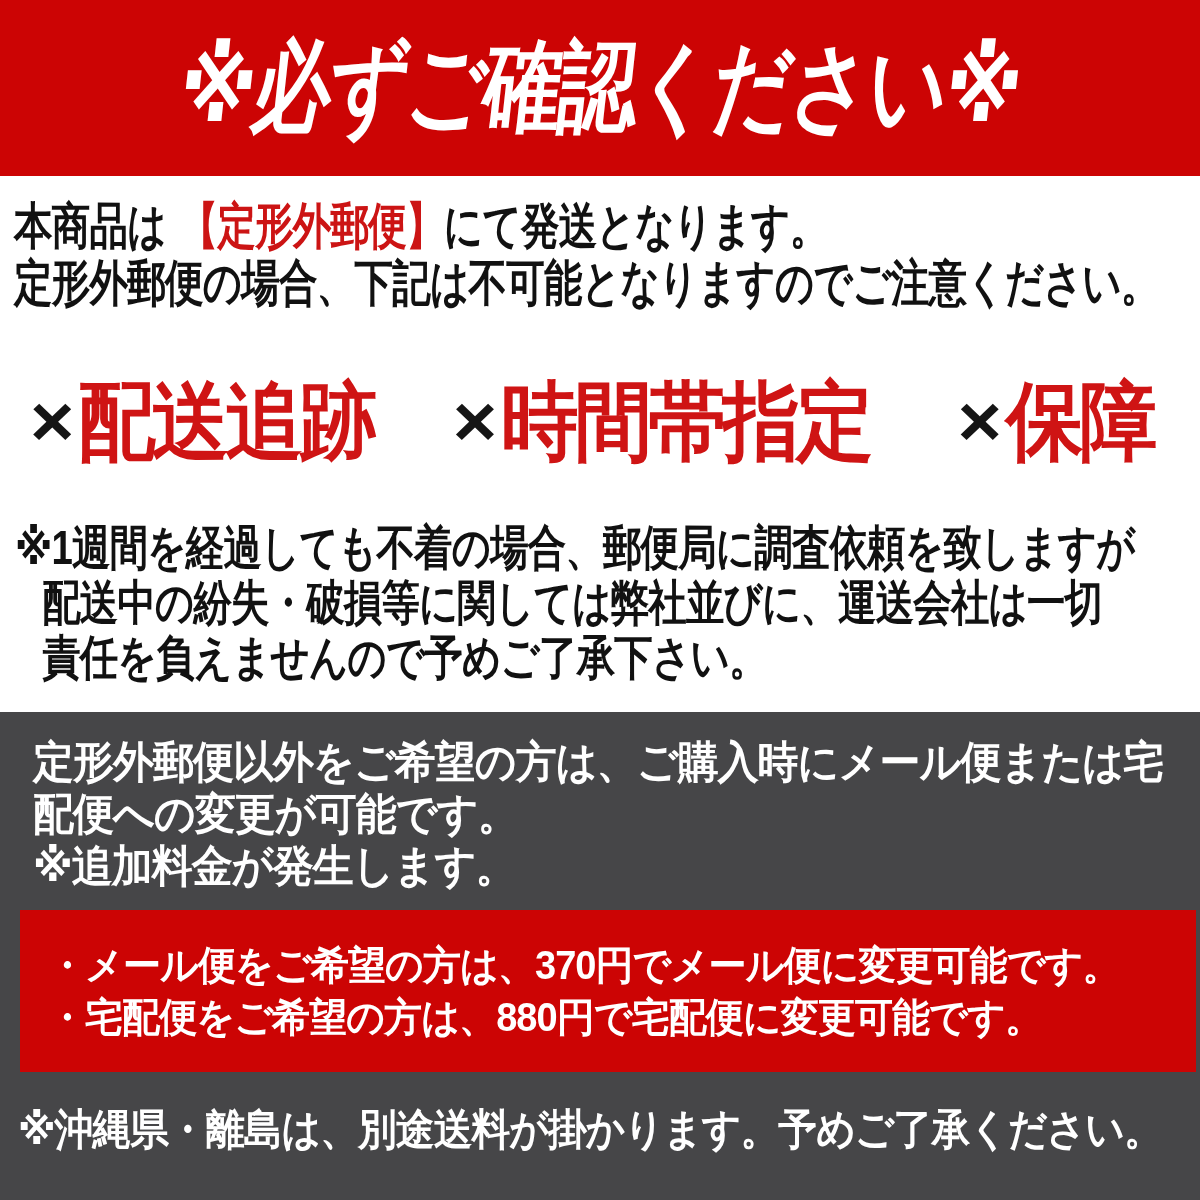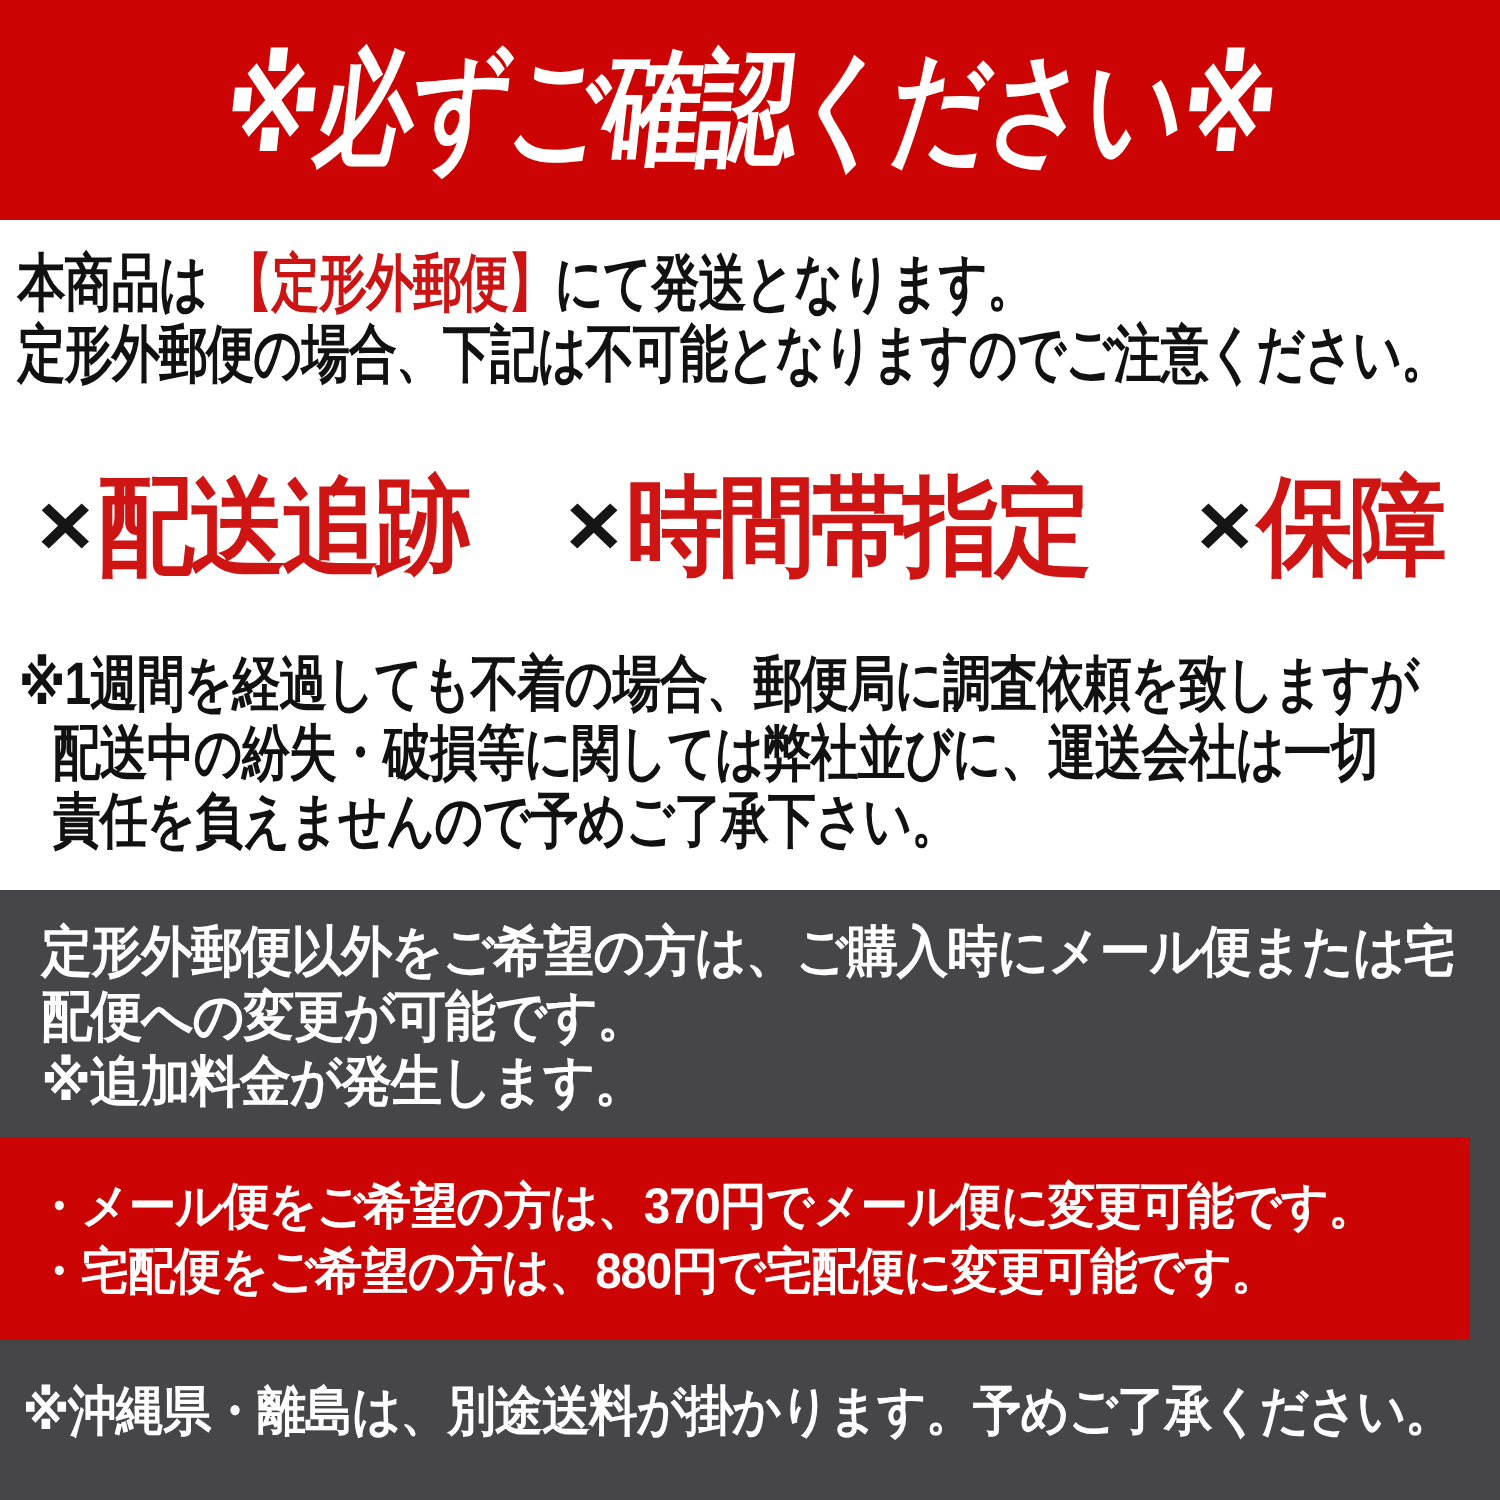--- a/index.html
+++ b/index.html
@@ -46,21 +46,21 @@
   
   .darkpanel{
     position:absolute;top:712px;left:0;width:1200px;height:516px;background:#464648;padding-left:17px;
   }
   .alt-text{
     position:absolute;top:24px;left:33px;width:1400px;color:#ffffff;
     font-size:44px;line-height:52px;white-space:nowrap;letter-spacing:-1px;
     transform:scaleX(0.93);transform-origin:0 0;
   }
   .redbox{
-    position:absolute;top:198px;left:0;width:1176px;height:162px;
+    position:absolute;top:198px;left:20px;width:1176px;height:162px;
     background:#cc0404;box-sizing:border-box;padding:29px 0 0 28px;
   }
   .redbox .opt{
     color:#ffffff;font-size:40px;line-height:52px;white-space:nowrap;
     letter-spacing:-1px;transform:scaleX(0.95);transform-origin:0 0;
   }
   .note{
     position:absolute;top:392px;left:18px;width:1400px;color:#ffffff;
     font-size:43px;line-height:50px;white-space:nowrap;letter-spacing:-1px;
     transform:scaleX(0.9);transform-origin:0 0;

